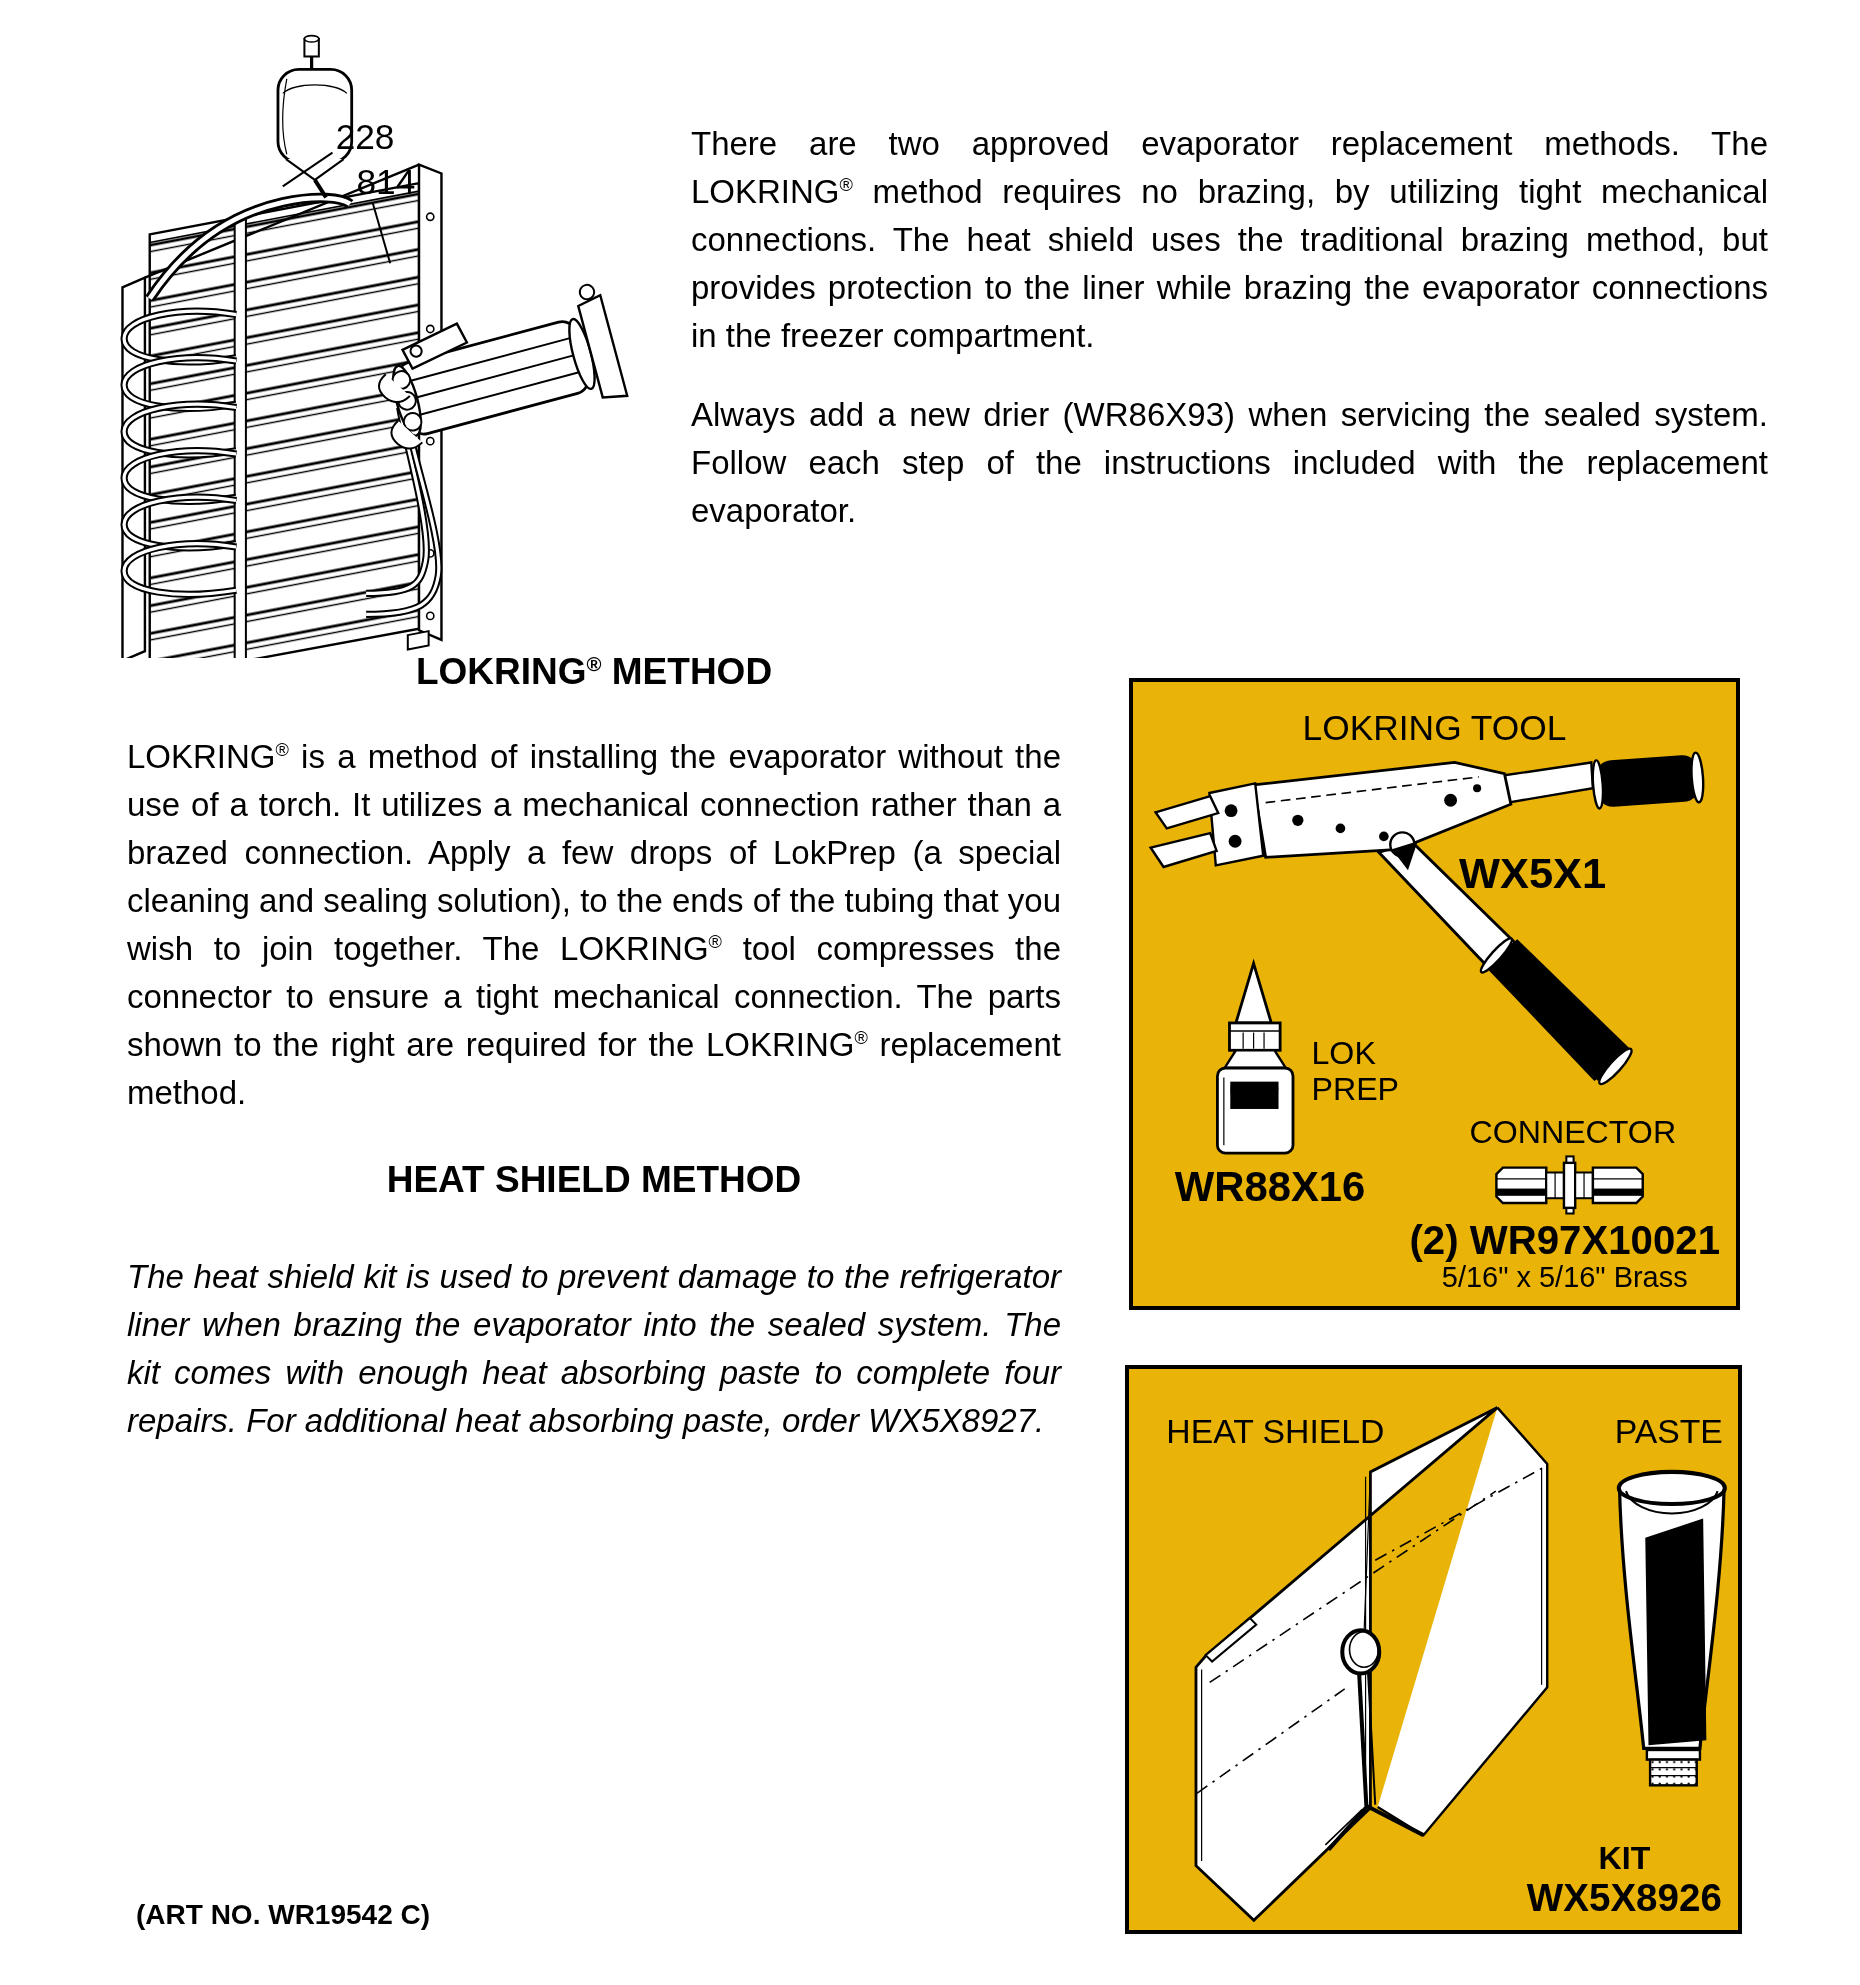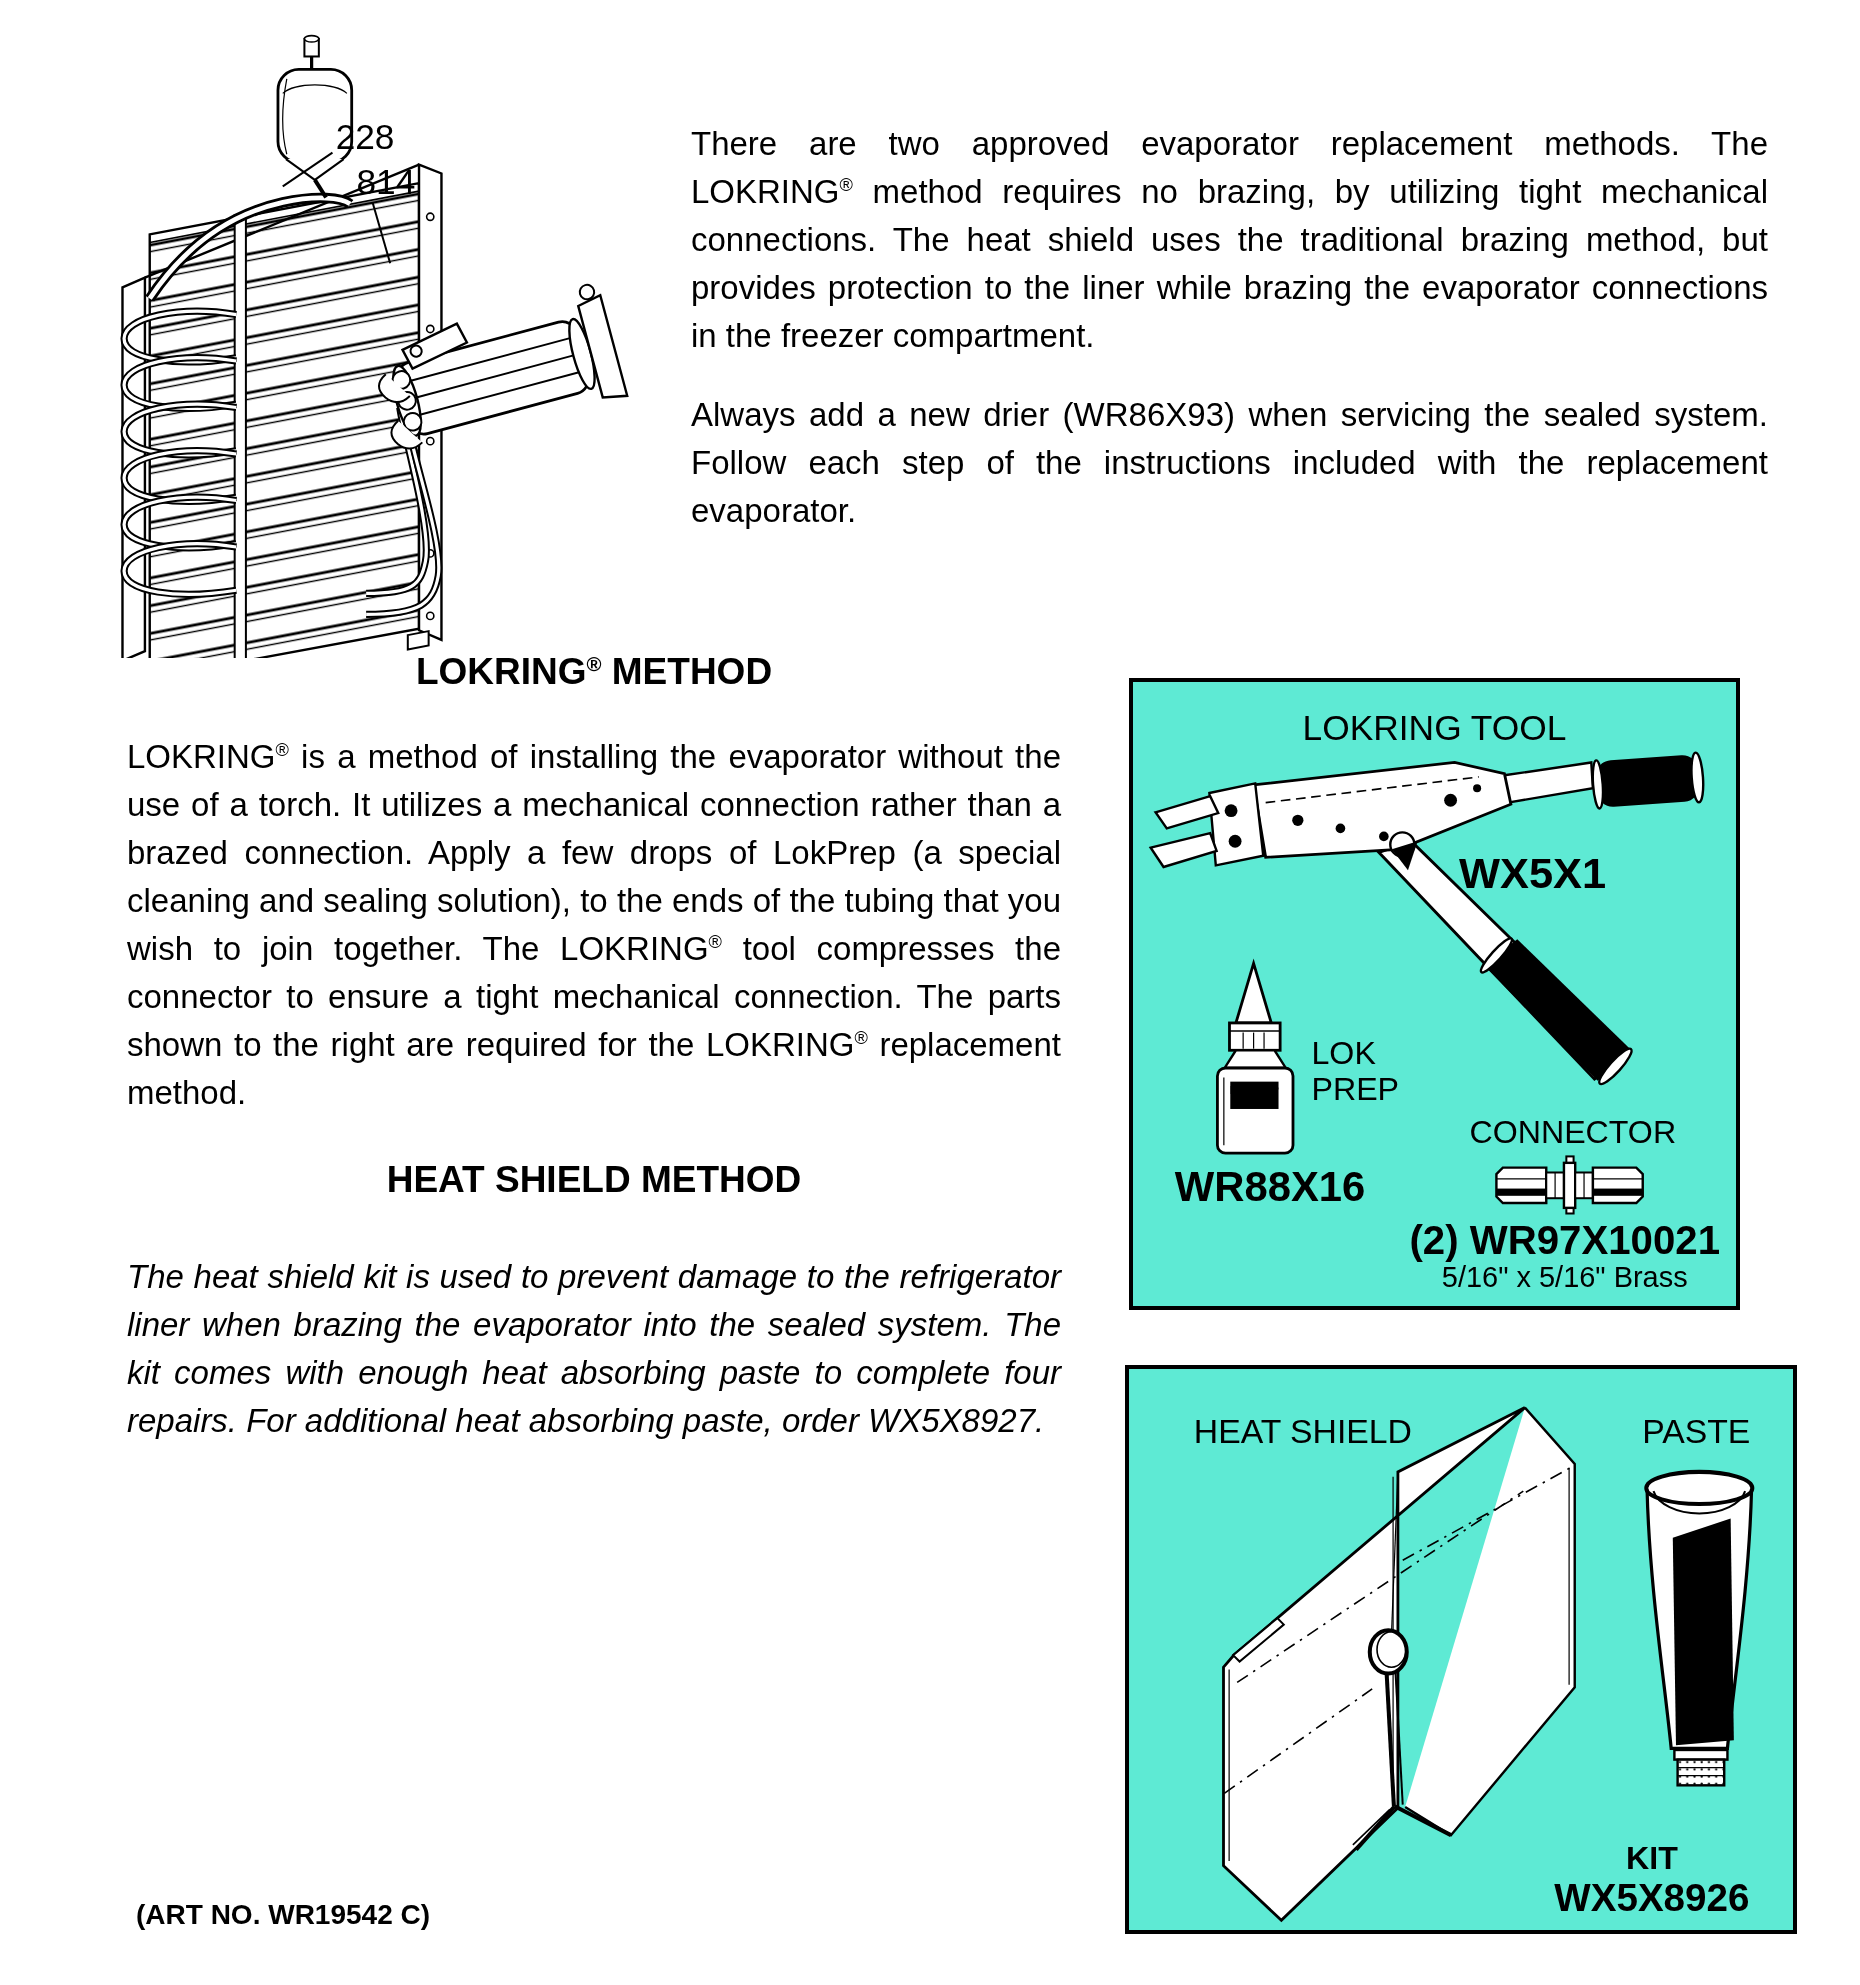--- a/index.html
+++ b/index.html
@@ -10,23 +10,23 @@
   }
   .sec-title { font-weight:bold; font-size:37px; line-height:42px; text-align:center; margin:0; }
   .prose { text-align:justify; font-size:33px; line-height:48px;margin-top:40px; }
   .prose p { margin:0 0 30.5px 0; }
   sup.reg-mark { font-size:55%; vertical-align:super; line-height:0; }
   .intro { position:absolute; left:691px; top:80px; width:1077px; }
   .intro .sec-title { margin-bottom:37px; }
   .leftcol { position:absolute; left:127px; top:651px; width:934px; }
   .leftcol .sec-title { margin-bottom:34px; }
   .leftcol .sec-title.second { margin-top:42px; }
-  .figure-box { position:absolute; border:4.8px solid #000; background:#5eead4; box-sizing:border-box; }
+  .figure-box { position:absolute; border:4.8px solid #000; background:#eab308; box-sizing:border-box; }
   #lokring-box { left:1129px; top:678px; width:611px; height:632px; }
-  #heatshield-box { left:1125px; top:1365px; width:672px; height:569px; }
+  #heatshield-box { left:1125px; top:1365px; width:617px; height:569px; }
   .figure-box svg, .evap svg { display:block; width:100%; height:100%; }
   .evap { position:absolute; left:76px; top:32px; width:553px; height:626px; }
   .footer-artno { position:absolute; left:136px; top:1899px; font-size:28px; font-weight:bold; }
   svg text { font-family:"Liberation Sans", sans-serif; fill:#000; }
 </style>
 </head>
 <body>
 
 <div class="page">
 

